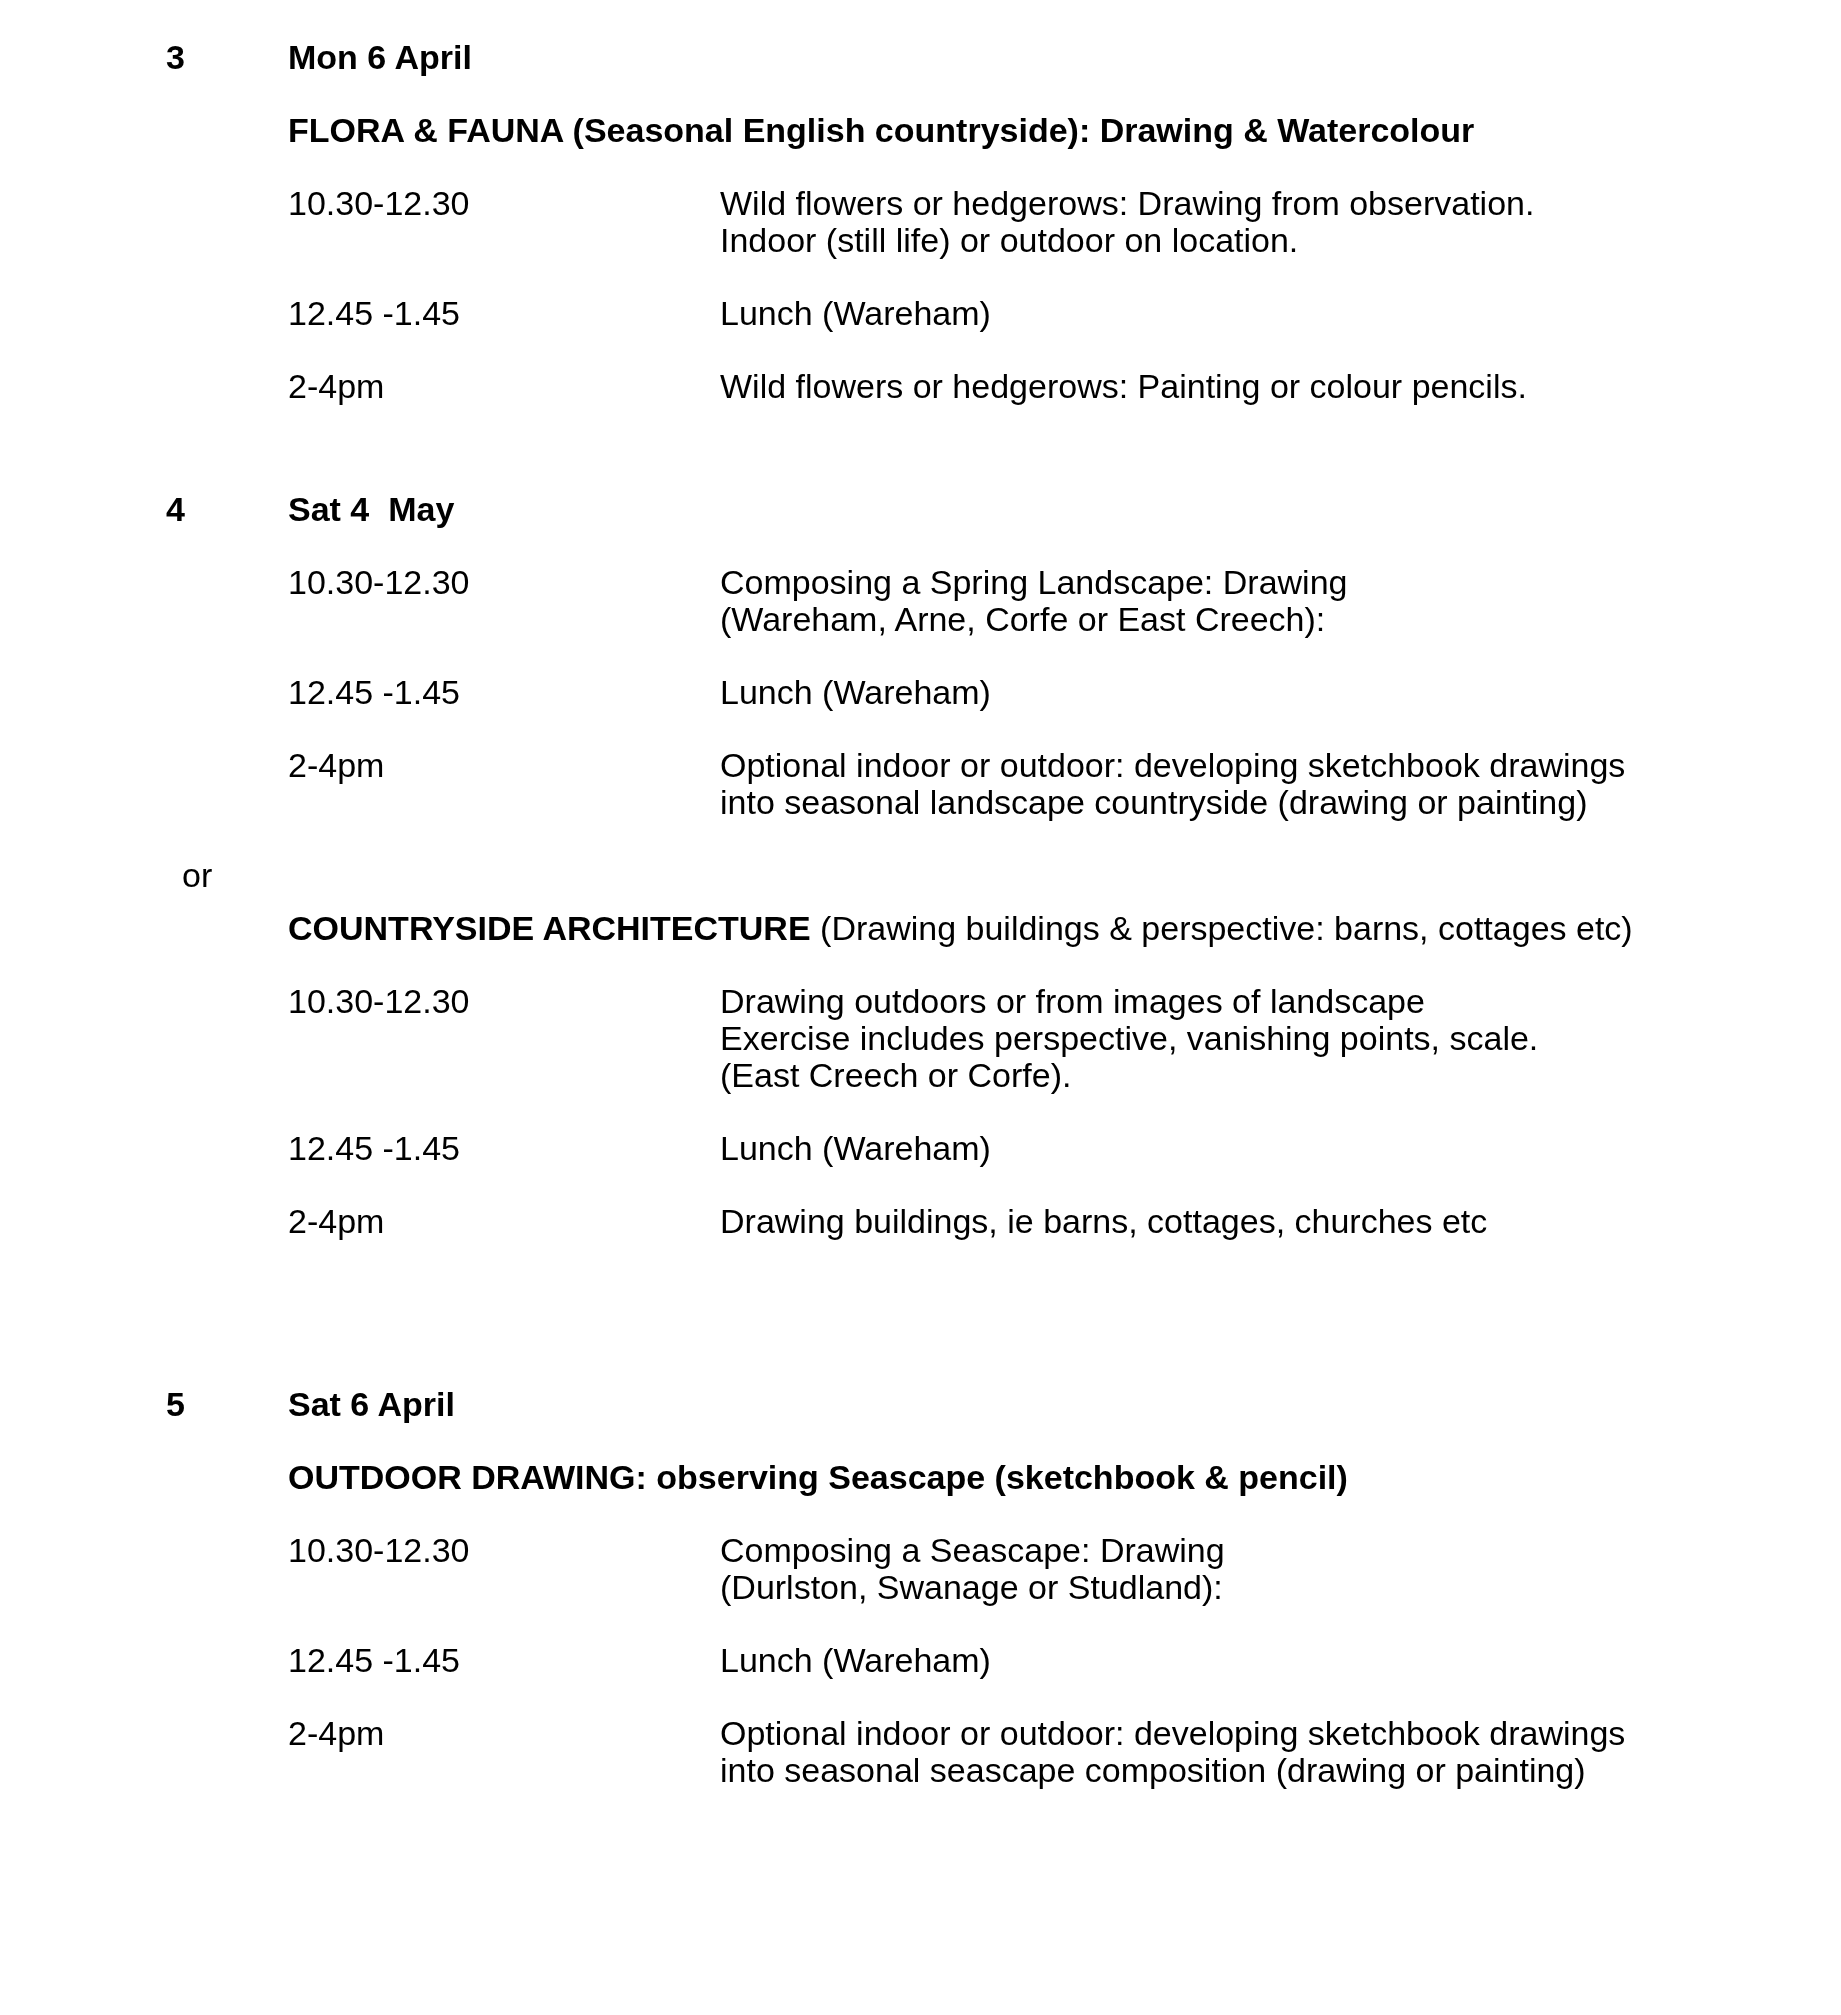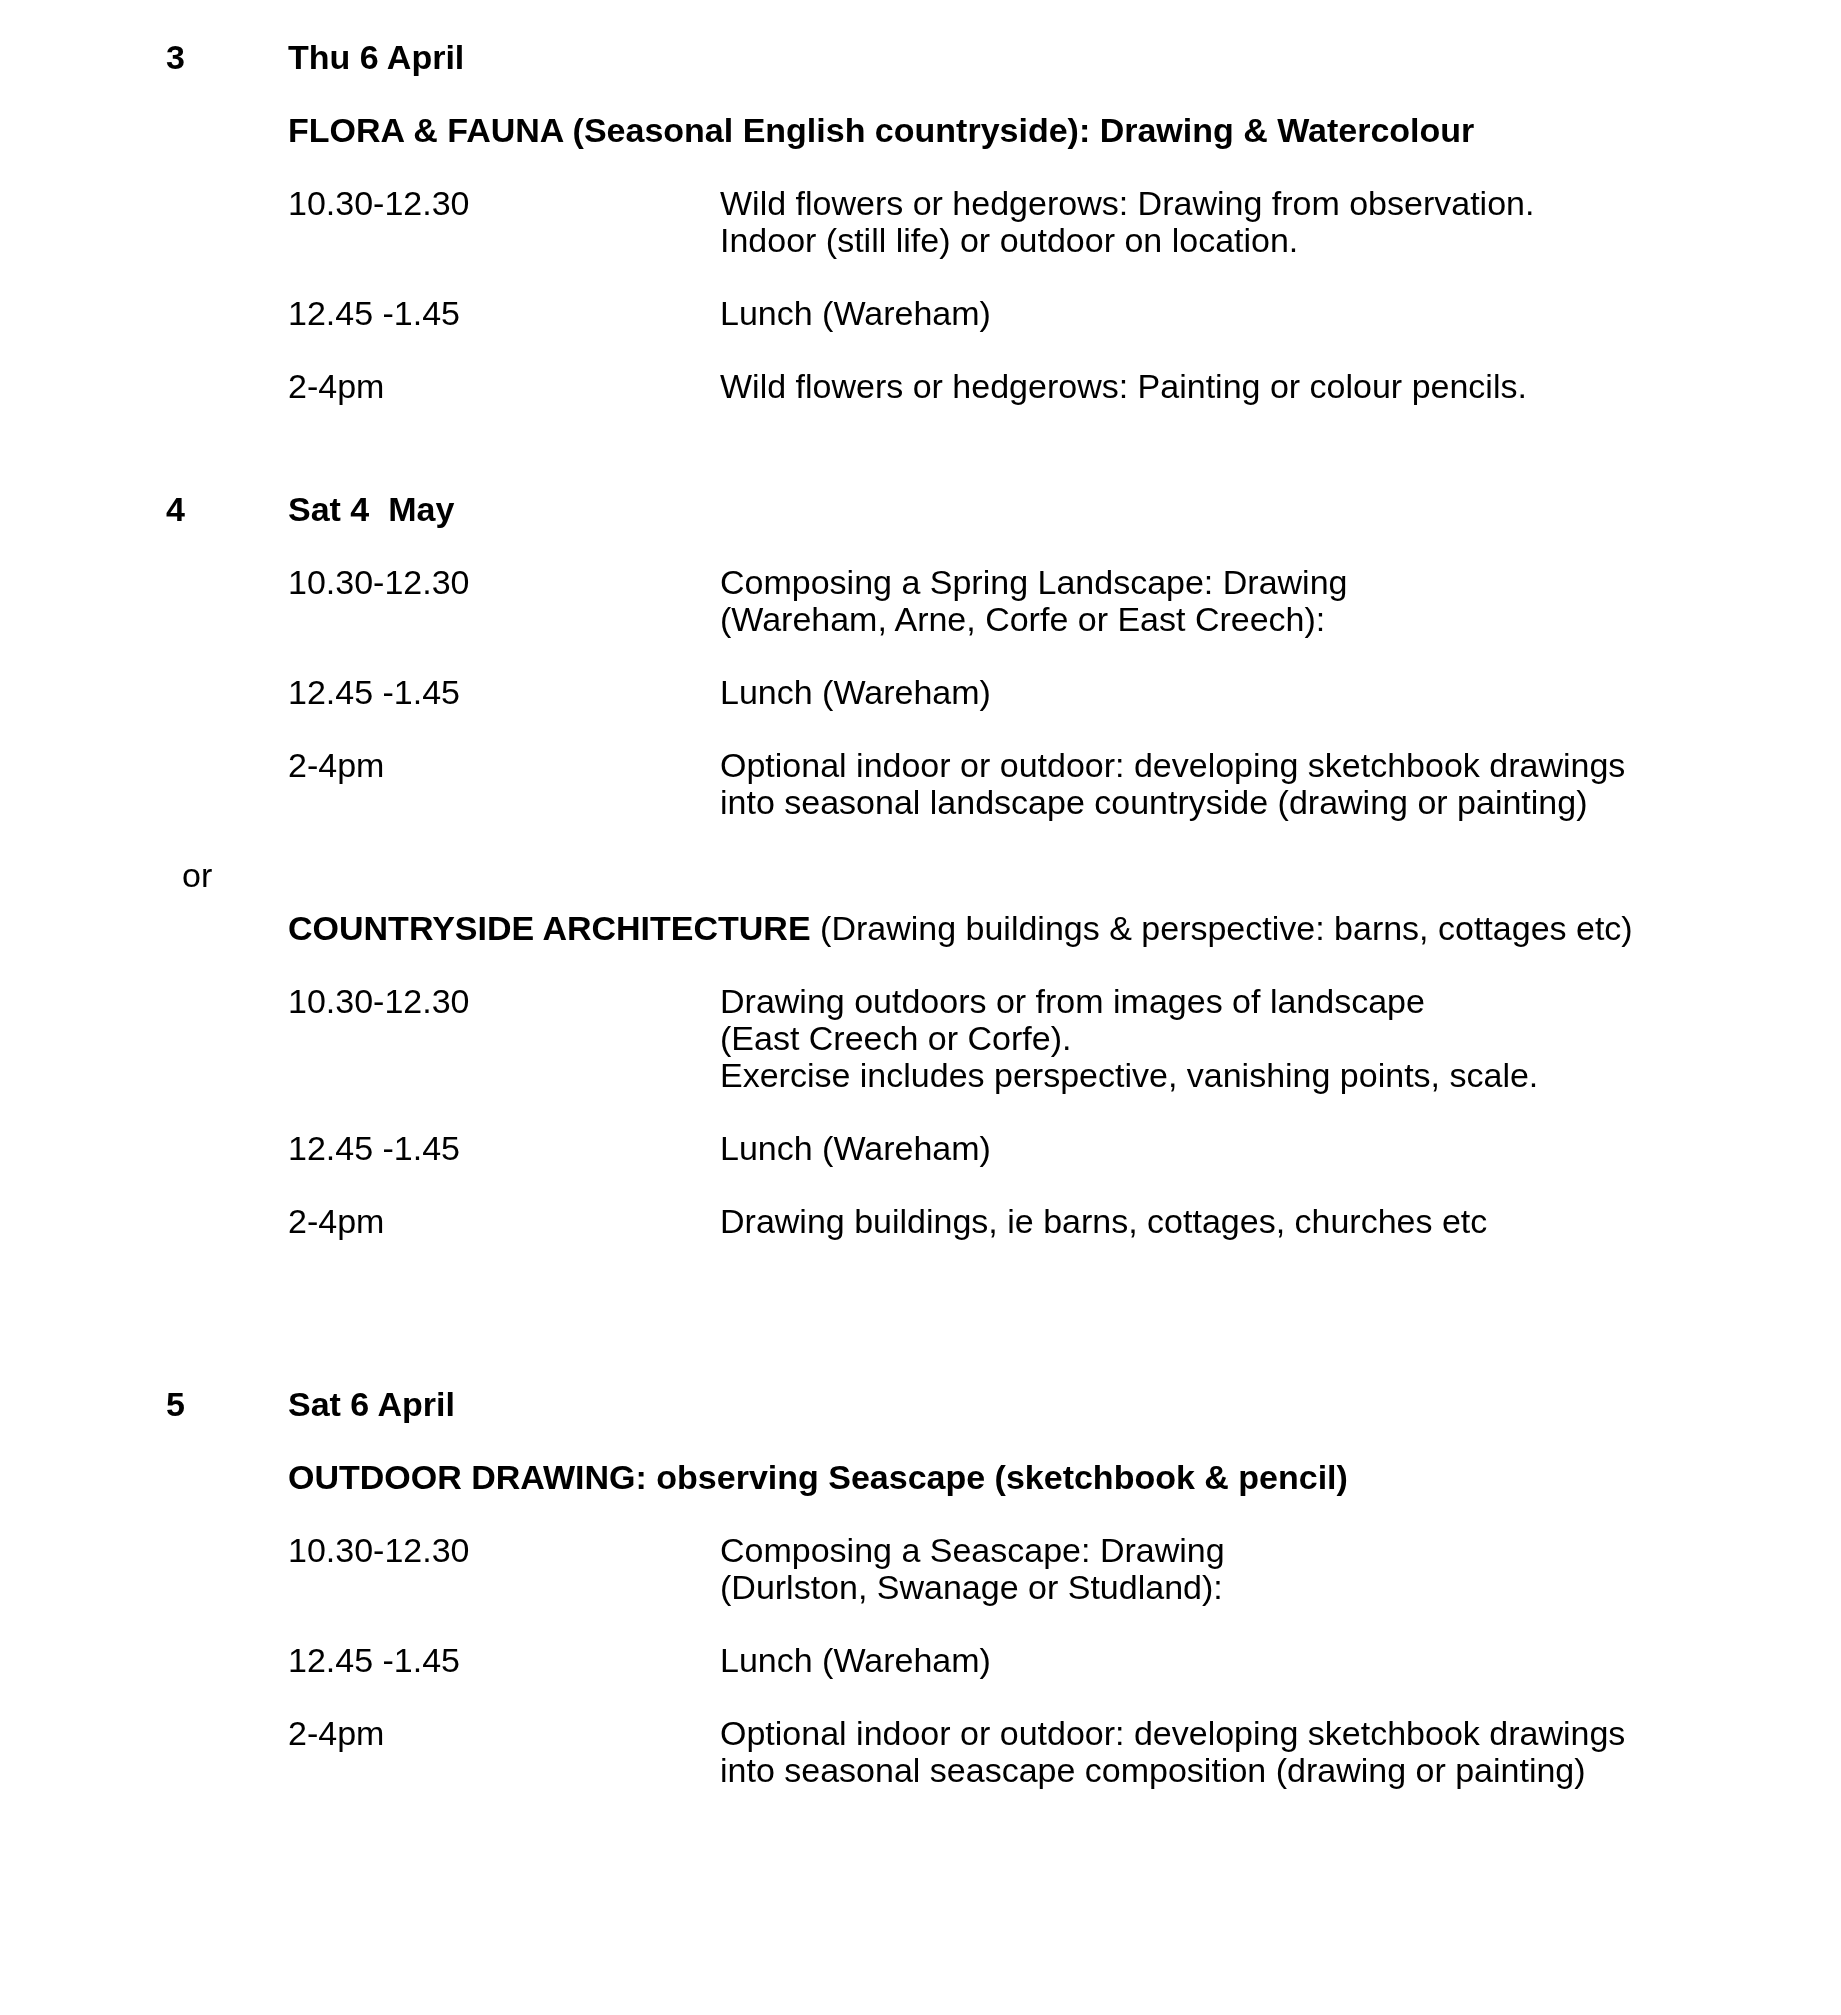--- a/index.html
+++ b/index.html
@@ -44,21 +44,21 @@
   .session-5 { margin-top: 146px; }
 </style>
 </head>
 <body>
 
 <div class="page">
 
   <section class="session session-3">
     <div class="session-header">
       <span class="col-num bindtext">3</span>
-      <span class="col-date bindtext">Thu 6 April</span>
+      <span class="col-date bindtext">Mon 6 April</span>
     </div>
     <p class="option-title"><span class="title-bold bindtext">FLORA &amp; FAUNA (Seasonal English countryside): Drawing &amp; Watercolour</span><span class="title-normal bindtext"></span></p>
 
     <div class="sched-row">
       <span class="col-time bindtext">10.30-12.30</span>
       <span class="col-desc">
         <span class="line bindtext">Wild flowers or hedgerows: Drawing from observation.</span>
         <span class="line bindtext">Indoor (still life) or outdoor on location.</span>
       </span>
     </div>
@@ -104,22 +104,22 @@
       </span>
     </div>
 
     <p class="or-line bindtext">or</p>
     <p class="option-title"><span class="title-bold bindtext">COUNTRYSIDE ARCHITECTURE</span><span class="title-normal bindtext"> (Drawing buildings &amp; perspective: barns, cottages etc)</span></p>
 
     <div class="sched-row">
       <span class="col-time bindtext">10.30-12.30</span>
       <span class="col-desc">
         <span class="line bindtext">Drawing outdoors or from images of landscape</span>
+        <span class="line bindtext">Exercise includes perspective, vanishing points, scale.</span>
         <span class="line bindtext">(East Creech or Corfe).</span>
-        <span class="line bindtext">Exercise includes perspective, vanishing points, scale.</span>
       </span>
     </div>
     <div class="sched-row">
       <span class="col-time bindtext">12.45 -1.45</span>
       <span class="col-desc">
         <span class="line bindtext">Lunch (Wareham)</span>
       </span>
     </div>
     <div class="sched-row">
       <span class="col-time bindtext">2-4pm</span>

